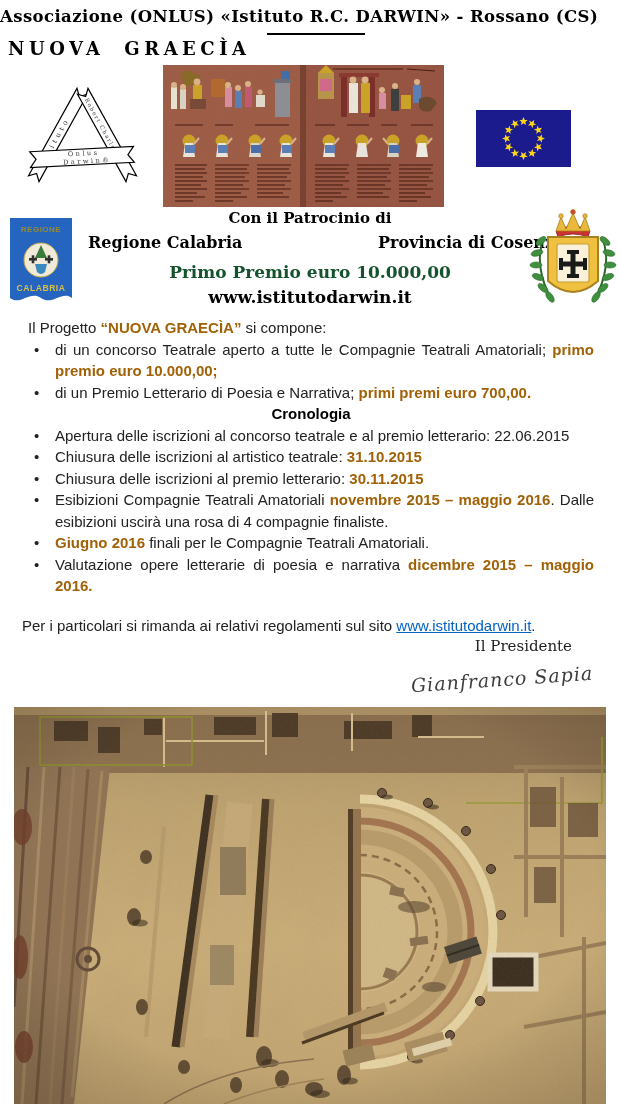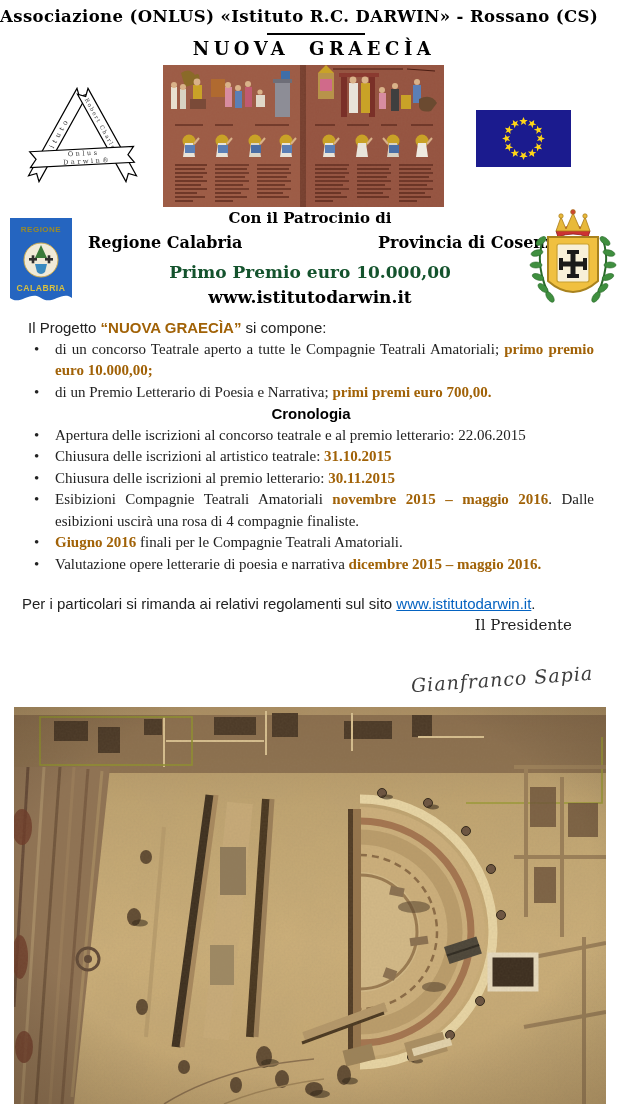--- a/index.html
+++ b/index.html
@@ -9,21 +9,21 @@
   }
   .serif{font-family:"DejaVu Serif","Liberation Serif",serif;}
   
   .title1{
     position:absolute;top:7px;left:0;right:0;
     font-family:"DejaVu Serif","Liberation Serif",serif;
     font-weight:bold;font-size:16.5px;letter-spacing:.4px;color:#000;white-space:nowrap;
   }
   .title-underline{position:absolute;top:33px;left:267px;width:98px;height:2px;background:#000;}
   .title2{
-    position:absolute;top:38px;left:0;right:0;text-align:center;
+    position:absolute;top:38px;left:0;right:0;text-align:left;
     font-family:"DejaVu Serif","Liberation Serif",serif;
     font-weight:bold;font-size:18px;letter-spacing:4.5px;word-spacing:9px;color:#000;padding-left:8px;
   }
   
   .triangle-logo{position:absolute;left:25px;top:85px;width:115px;height:100px;}
   .manuscript{position:absolute;left:163px;top:65px;width:281px;height:142px;}
   .eu-flag{position:absolute;left:476px;top:110px;width:95px;height:57px;}
   
   .patronage{position:absolute;top:207px;left:0;width:620px;height:105px;}
   .patro-heading{position:absolute;top:2px;left:0;right:0;text-align:center;
@@ -34,21 +34,21 @@
   .cosenza-arms{position:absolute;left:528px;top:0px;width:90px;height:103px;}
   .prize-line{position:absolute;top:55px;left:0;right:0;text-align:center;
     font-weight:bold;font-size:17px;color:#14532d;}
   .prize-site{position:absolute;top:80px;left:0;right:0;text-align:center;
     font-weight:bold;font-size:17px;color:#000;}
   
   .doc{position:absolute;top:317px;left:28px;width:566px;
     font-size:15px;line-height:21.5px;color:#222;}
   .doc .b{font-weight:bold;color:#a16207;}
   .doc ul{margin:0;padding:0;list-style:none;}
-  .doc li{position:relative;padding-left:27px;text-align:justify;font-family:Liberation Serif, serif;}
+  .doc li{position:relative;padding-left:27px;text-align:justify;}
   .doc li::before{content:"•";position:absolute;left:6px;top:0;color:#222;}
   .cronologia{text-align:center;font-weight:bold;color:#000;}
   .footer-line{margin-left:-6px;margin-top:18px;}
   .footer-line .link{color:#0563c1;text-decoration:underline;cursor:pointer;}
   .president{text-align:right;padding-right:22px;}
   .signature{
     position:absolute;top:668px;right:18px;width:200px;text-align:center;
     font-family:"DejaVu Serif","Liberation Serif",serif;font-style:italic;
     font-size:19px;color:#3d3d3d;transform:rotate(-4deg);letter-spacing:1px;z-index:5;
   }

